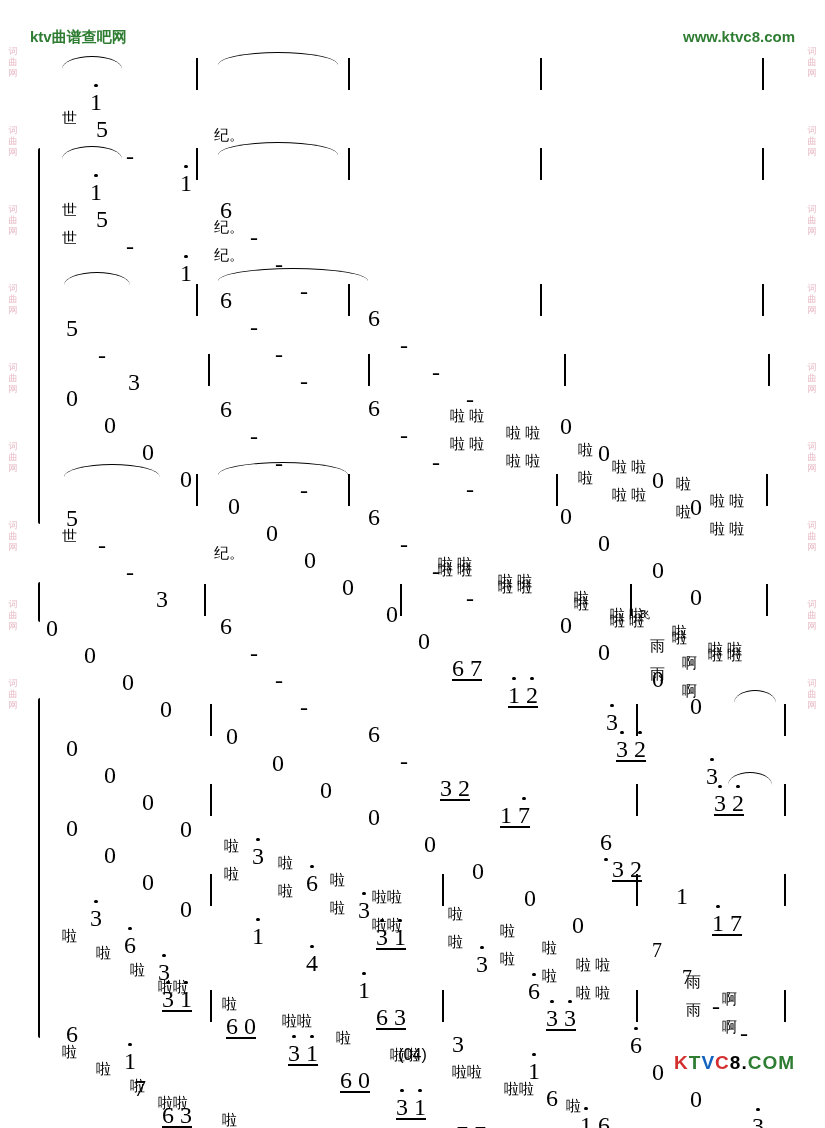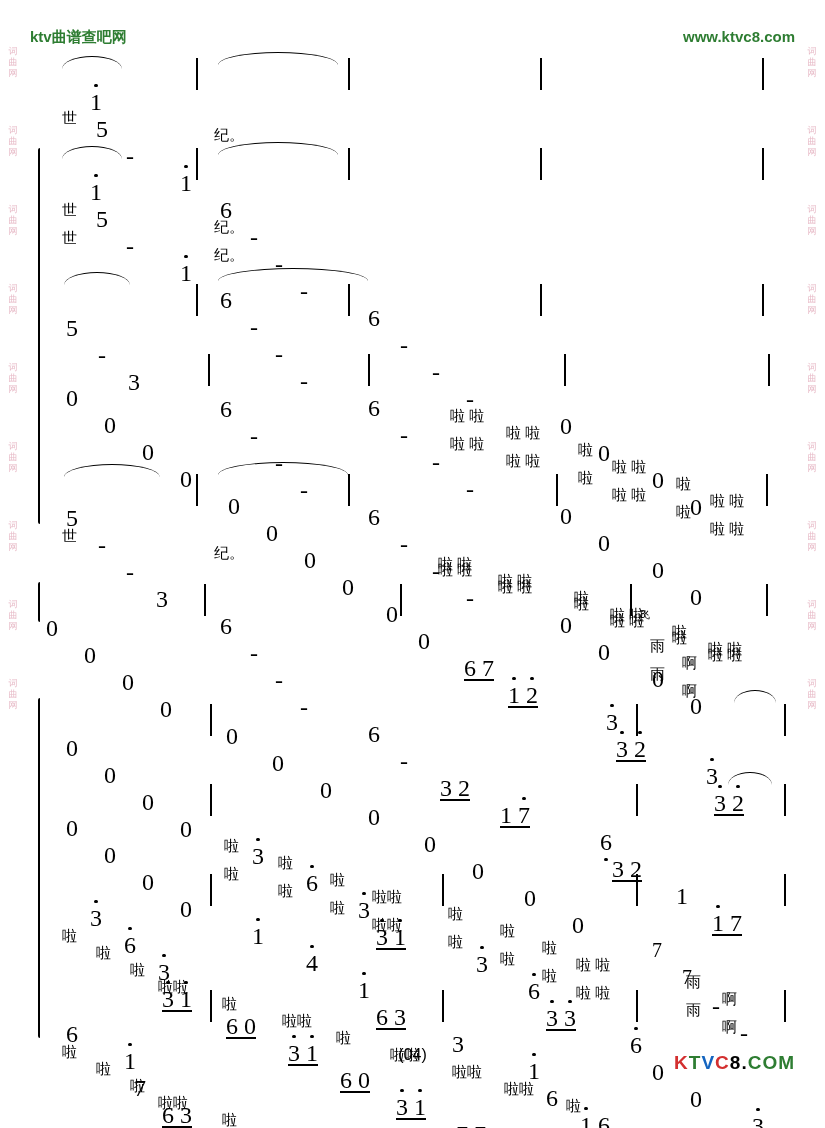--- a/index.html
+++ b/index.html
@@ -282,21 +282,21 @@
     <span class="cell" style="left:66px;">0</span>
     <span class="cell" style="left:104px;">0</span>
     <span class="cell" style="left:142px;">0</span>
     <span class="cell" style="left:180px;">0</span>
     <span class="cell" style="left:228px;">0</span>
     <span class="cell" style="left:266px;">0</span>
     <span class="cell" style="left:304px;">0</span>
     <span class="cell" style="left:342px;">0</span>
     <span class="cell" style="left:386px;">0</span>
     <span class="cell" style="left:418px;">0</span>
-    <span class="cell ul" style="left:464px;">6 7</span>
+    <span class="cell ul" style="left:452px;">6 7</span>
     <span class="cell ul" style="left:508px;"><span class="dotup">1</span> <span class="dotup">2</span></span>
     <span class="cell dotup" style="left:582px;">3</span>
     <span class="cell ul" style="left:616px;"><span class="dotup">3</span> <span class="dotup">2</span></span>
     <span class="cell dotup" style="left:682px;">3</span>
     <span class="cell ul" style="left:714px;"><span class="dotup">3</span> <span class="dotup">2</span></span>
   </div>
   <div class="bar" style="left:208px;top:354px;height:32px;"></div>
   <div class="bar" style="left:368px;top:354px;height:32px;"></div>
   <div class="bar" style="left:564px;top:354px;height:32px;"></div>
   <div class="bar" style="left:768px;top:354px;height:32px;"></div>

